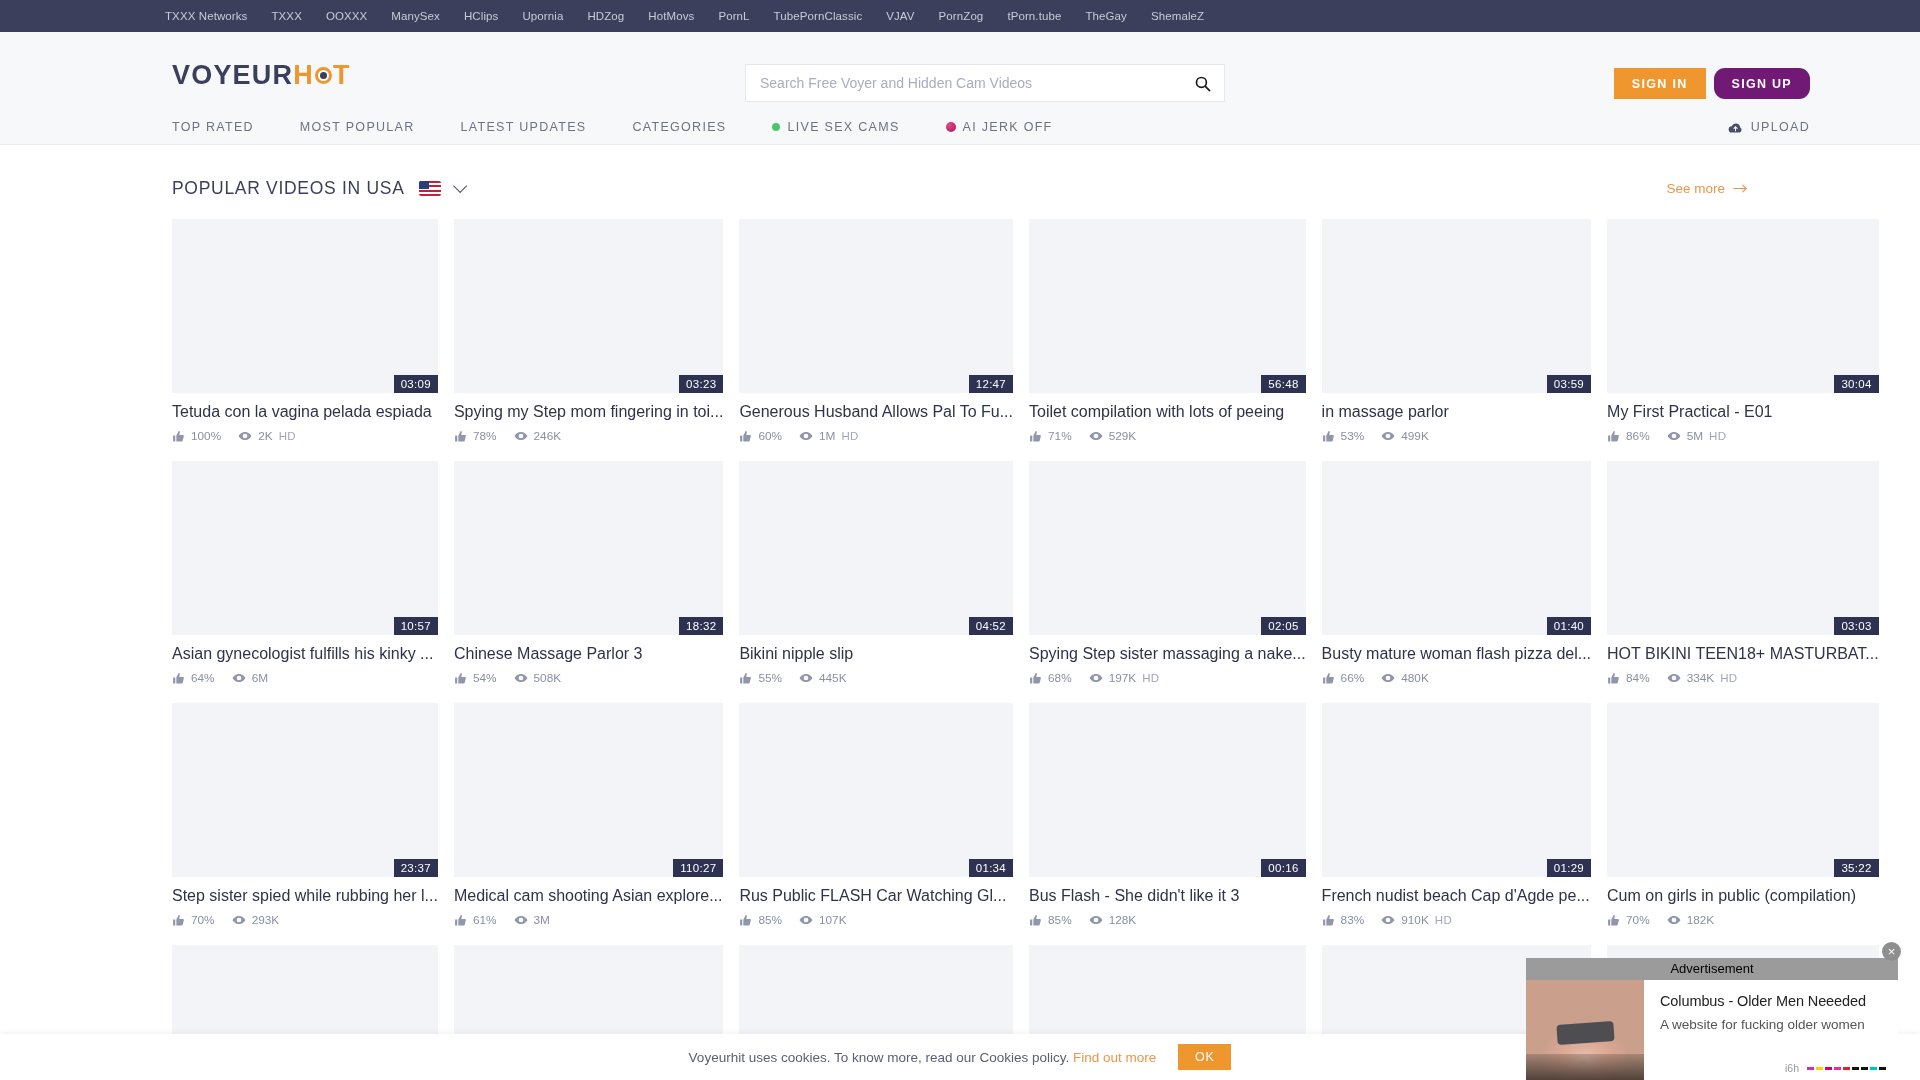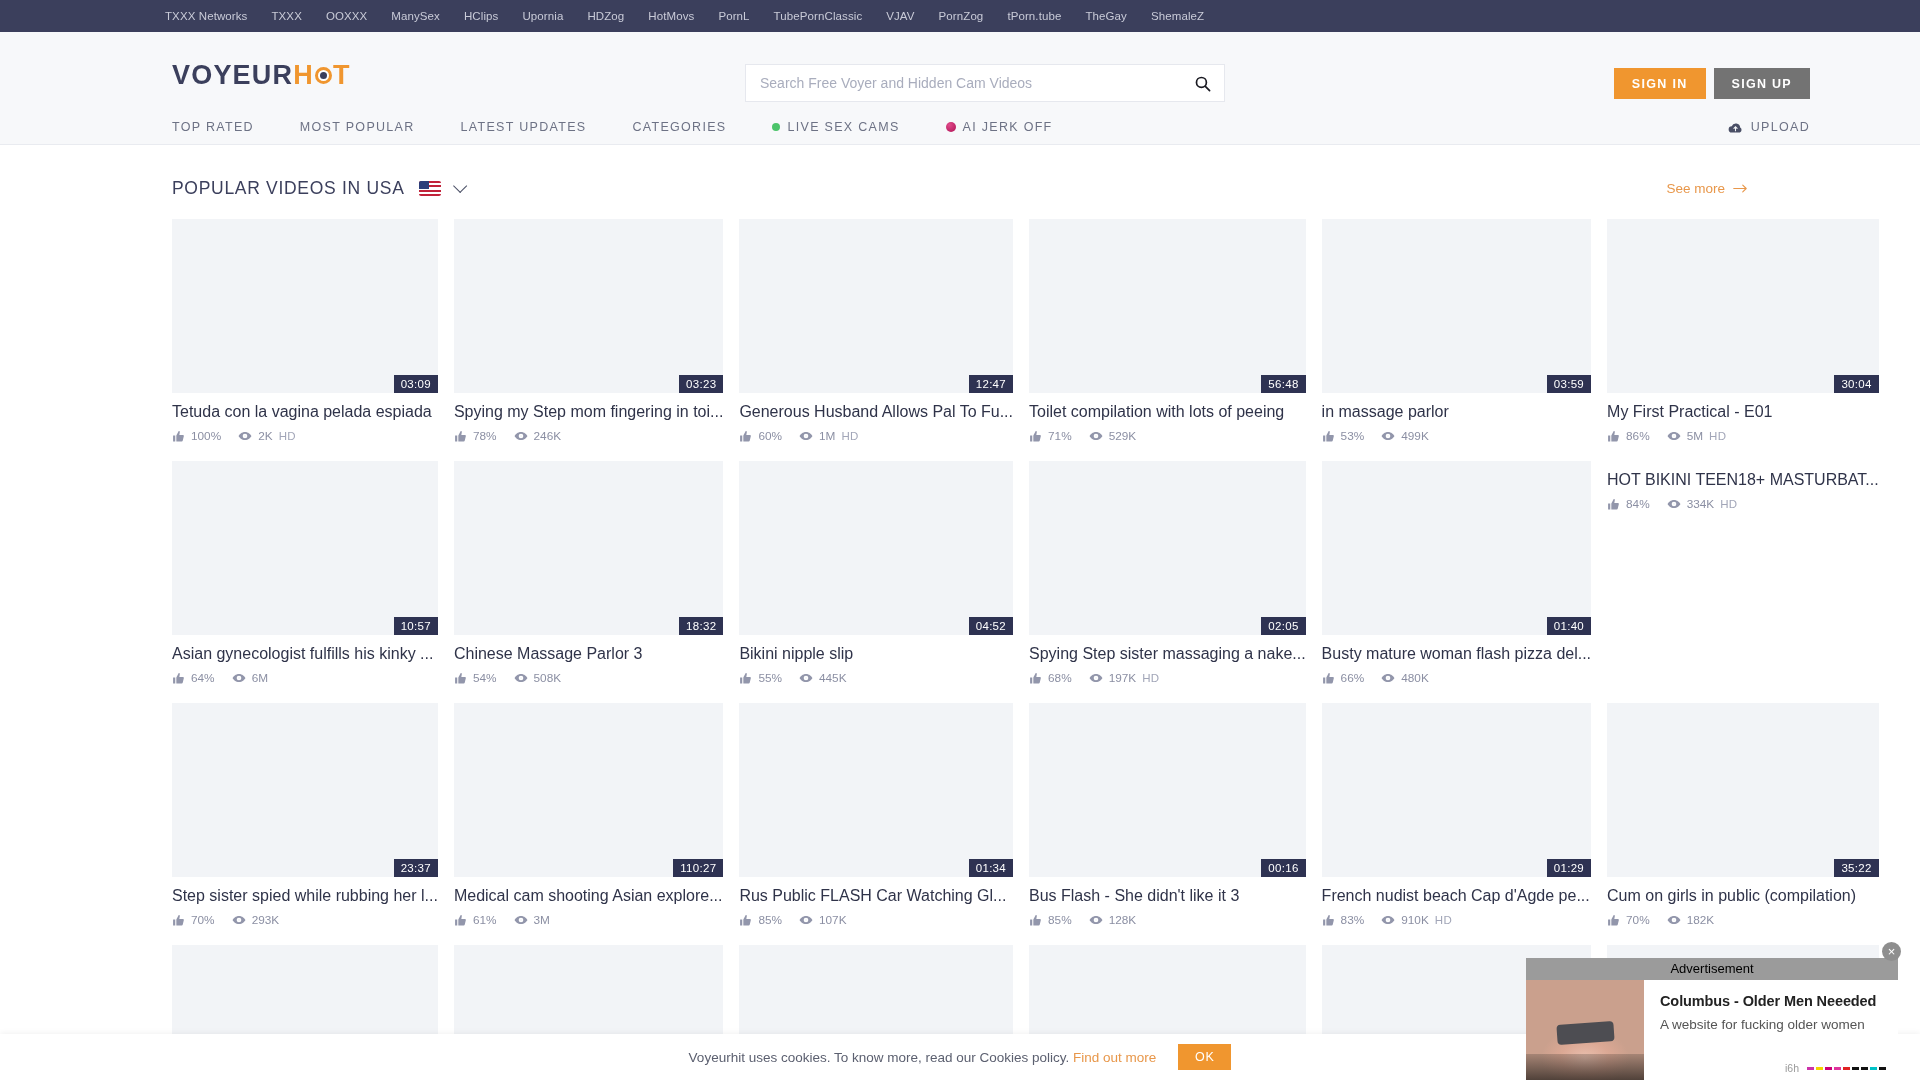--- a/index.html
+++ b/index.html
@@ -108,21 +108,21 @@
     border: 0;
     font-size: 12.5px;
     letter-spacing: 1.3px;
     font-weight: 600;
     cursor: pointer;
     color: #fff;
     font-family: "Liberation Sans", sans-serif;
     display: flex; align-items: center; text-align: right;
   }
   .btn-signin { background: #f0962f; }
-  .btn-signup { background: #737373; }
+  .btn-signup { background: #701a75; border-radius: 11px; }
 
   
   .mainnav {
     background: #f7f8fa;
     height: 35px;
     border-bottom: 1px solid #e9ebf0;
     position: relative;
     display: flex;
     align-items: center;
     padding-left: 172px;
@@ -310,21 +310,21 @@
     transform: rotate(-4deg);
   }
   .ad-img::after {
     content: "";
     position: absolute;
     left: 0; bottom: 0;
     width: 100%; height: 26%;
     background: linear-gradient(180deg, rgba(60,52,46,.25), rgba(40,34,30,.75));
   }
   .ad-text { padding: 13px 14px 0 16px; flex: 1; position: relative; }
-  .ad-title { font-size: 14.5px; font-weight: 700; color: #222; letter-spacing: -.1px; }
+  .ad-title { font-size: 14.5px; font-weight: 400; color: #222; letter-spacing: -.1px; }
   .ad-sub { font-size: 13.5px; color: #555; margin-top: 8px; }
   .ad-foot {
     position: absolute;
     right: 12px; bottom: 6px;
     display: flex; align-items: center; gap: 5px;
   }
   .ad-brand { font-size: 10.5px; color: #9a9a9a; margin-right: 3px; }
   .dashbar { display: flex; gap: 2px; }
   .dashbar i { width: 7px; height: 3px; display: block; }
   .ad-close {
@@ -677,20 +677,23 @@
             <svg width="14" height="14" viewBox="0 0 24 24" fill="#9296ab">
   <path d="M12 5C6.5 5 2.2 9.2 1 12c1.2 2.8 5.5 7 11 7s9.8-4.2 11-7c-1.2-2.8-5.5-7-11-7zm0 11a4 4 0 1 1 0-8 4 4 0 0 1 0 8z"></path>
   <circle cx="12" cy="12" r="2.1" fill="#f7f8fa"></circle>
             </svg>
           </span>
           <span>480K</span>
           <span class="hd"></span>
         </div>
       </div>
       <div class="card">
+        <div class="thumb">
+          <span class="duration">03:03</span>
+        </div>
         <div class="card-title">HOT BIKINI TEEN18+ MASTURBAT...</div>
         <div class="card-meta">
           <span class="ico">
             <svg width="13" height="13" viewBox="0 0 24 24" fill="#9296ab">
   <path d="M2 10h4v11H2zM8 10l4.4-8c1.5 0 2.3 1 2 2.3L13.5 9H20c1.3 0 2.2 1.1 1.9 2.3l-2 8c-.2 1-1 1.7-2 1.7H8z"></path>
             </svg>
           </span>
           <span>84%</span>
           <span class="sep"></span>
           <span class="ico">

